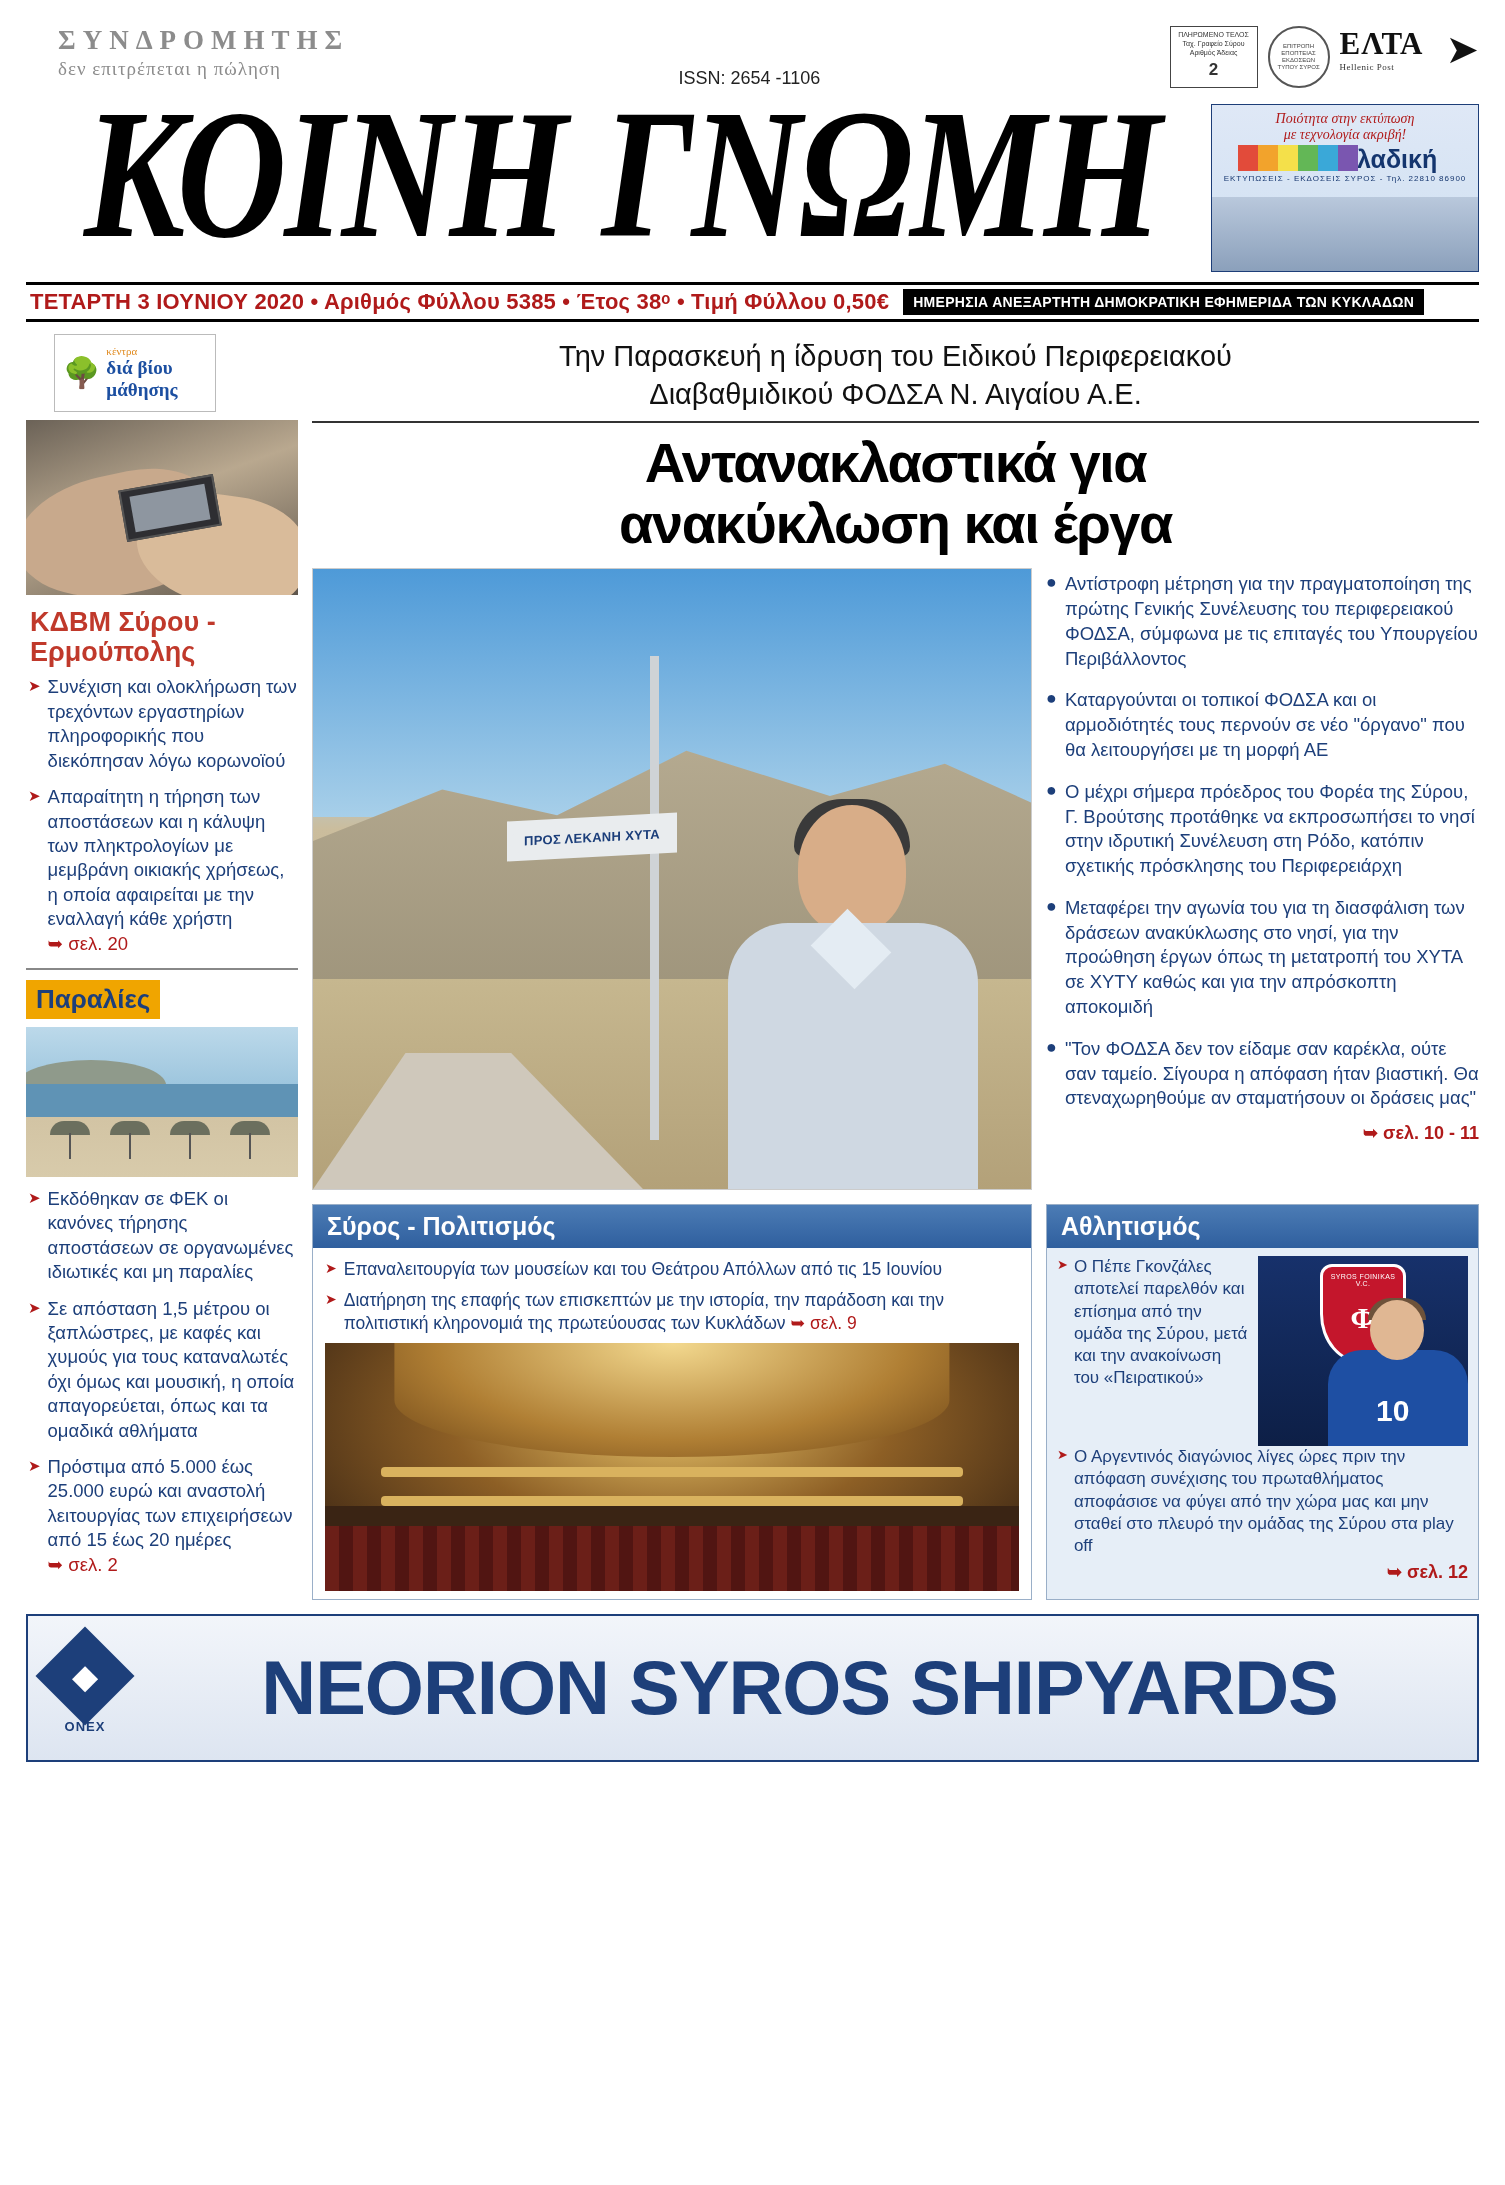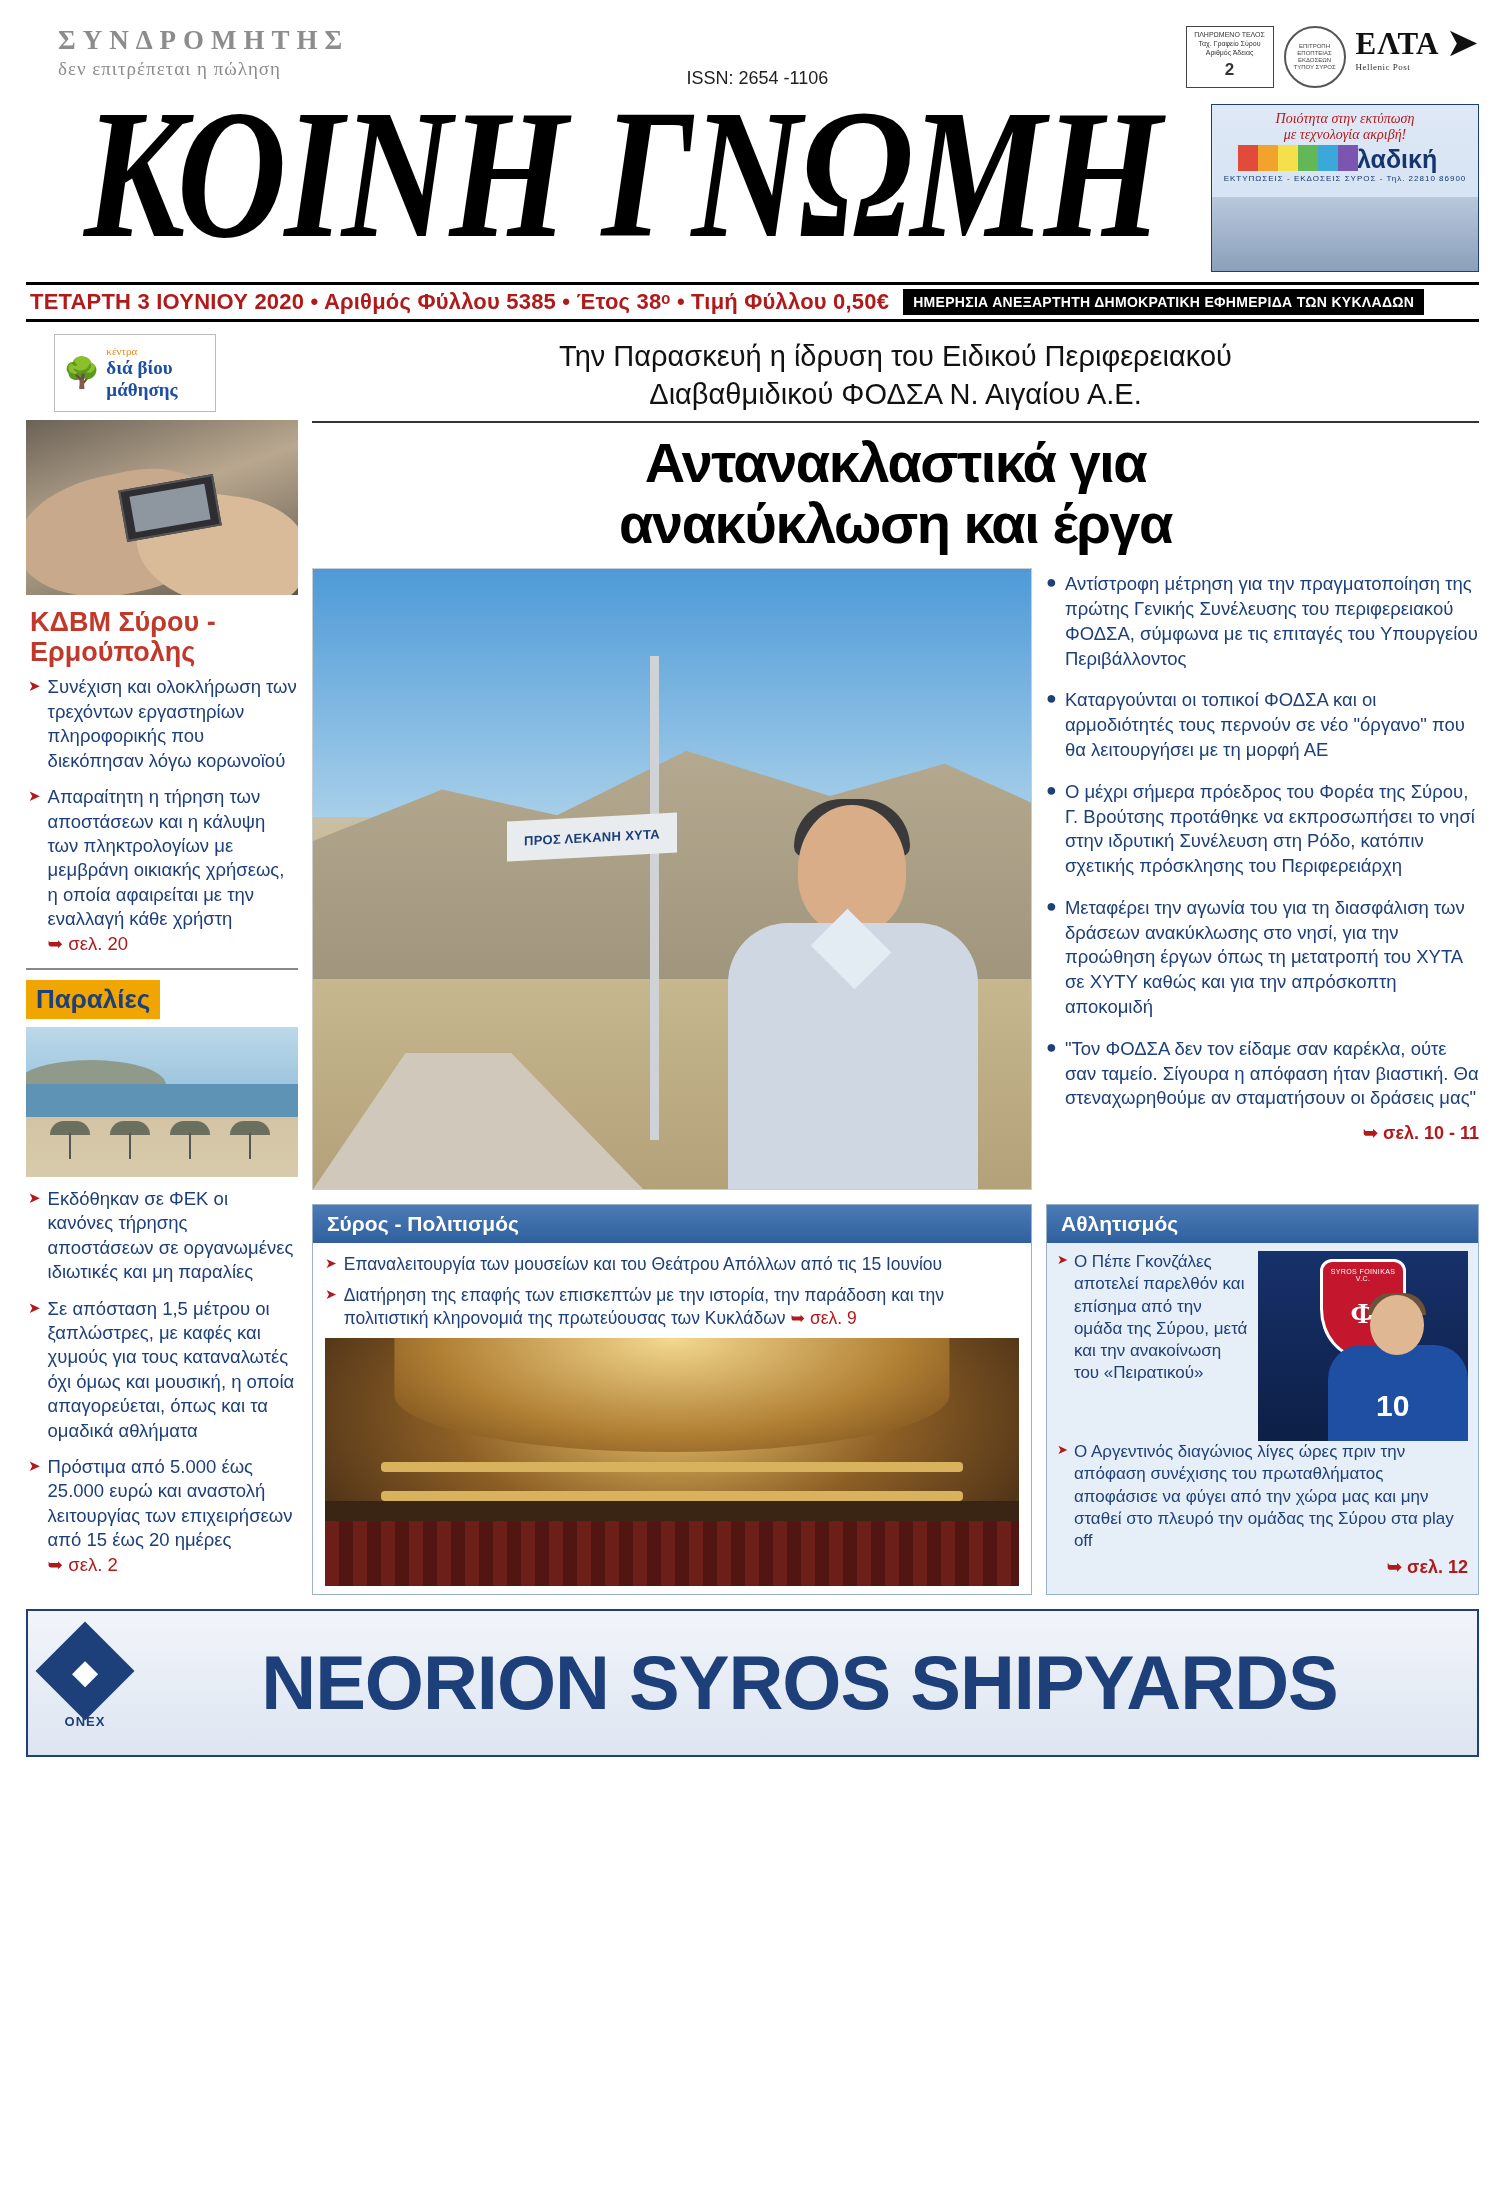--- a/index.html
+++ b/index.html
@@ -30,21 +30,21 @@
   .stamp-box {
     width: 88px; height: 62px; border: 1px solid #444; font-size: 7px;
     text-align: center; line-height: 1.25; padding-top: 4px; color: #333;
   }
   .stamp-box .big { font-size: 17px; font-weight: 700; margin-top: 2px; }
   .seal {
     width: 62px; height: 62px; border-radius: 50%; border: 2px solid #555;
     font-size: 6px; color: #444; display: flex; align-items: center; justify-content: center;
     text-align: center; padding: 4px; line-height: 1.15;
   }
-  .elta { display: flex; align-items: flex-start; gap: 6px; }
+  .elta { display: flex; align-items: center; gap: 22px; }
   .elta-text { font-family: "Liberation Serif", serif; }
   .elta-text .e1 { font-size: 31px; font-weight: 700; letter-spacing: 1px; color: #111; }
   .elta-text .e2 { font-size: 9px; color: #333; letter-spacing: .5px; }
   .elta-bird { font-size: 40px; color: #111; line-height: .8; }
 
   
   .masthead { display: flex; align-items: flex-start; justify-content: space-between; margin-top: -6px; }
   .logo {
     font-family: "Liberation Serif", serif;
     font-weight: 700; font-style: italic;
@@ -183,21 +183,21 @@
     color: #1d3f7a; font-size: 18.5px; line-height: 1.34;
   }
   .bullets-col li .bd { color: #1d3f7a; font-size: 18px; line-height: 1.2; flex: 0 0 auto; }
   .jump-right { text-align: right; color: #b01a1a; font-weight: 700; font-size: 18px; margin-top: -6px; }
 
   
   .bottom { display: flex; gap: 14px; margin-top: 14px; }
   .box-culture { width: 720px; border: 1px solid #9aafc8; }
   .box-head {
     background: linear-gradient(#3f6ea8,#2d5párт); background: linear-gradient(#4c7cb5,#2f5f9e);
-    color: #fff; font-weight: 700; font-size: 21px; padding: 7px 14px;
+    color: #fff; font-weight: 700; font-size: 25px; padding: 7px 14px;
   }
   .box-culture .body { padding: 10px 12px 8px; background: #fff; }
   .box-culture ul { margin: 0; padding: 0; list-style: none; }
   .box-culture li { display: flex; gap: 7px; color: #1d3f7a; font-size: 17.5px; line-height: 1.3; margin-bottom: 8px; }
   .box-culture li .bl { color: #b01a1a; font-size: 14px; line-height: 1.45; }
   .theatre {
     width: 100%; height: 248px; margin-top: 4px; position: relative; overflow: hidden;
     background: radial-gradient(ellipse at 50% 30%, #e8c46a 0%, #8d5f25 45%, #2b1a10 100%);
   }
   .theatre .ceil { position:absolute; top:0; left:50%; transform:translateX(-50%); width:80%; height:46%;

